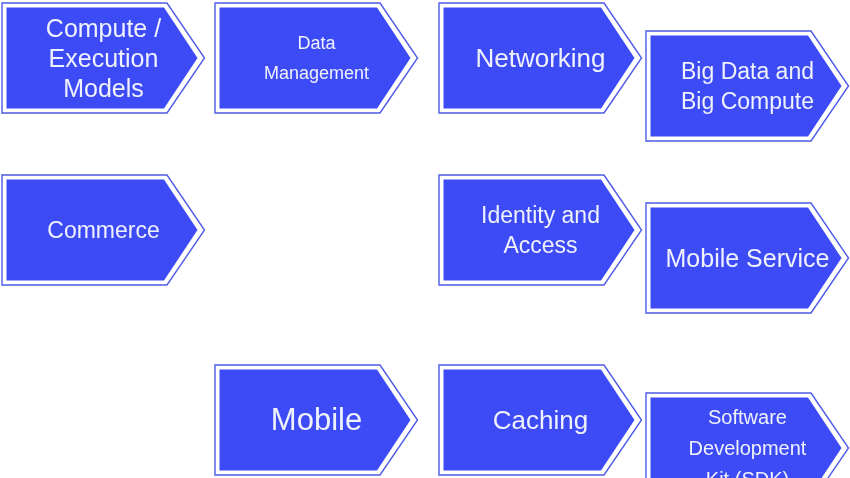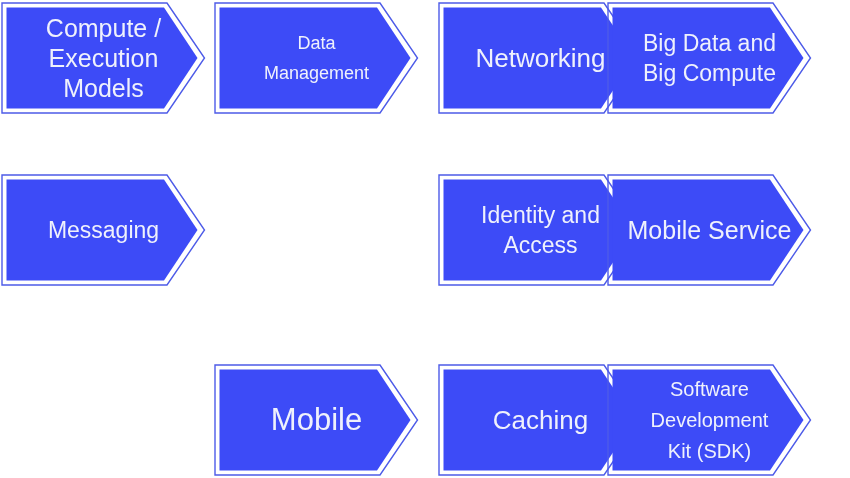--- a/index.html
+++ b/index.html
@@ -17,21 +17,21 @@
   }
   .cell {
     position: absolute;
     width: 205px;
     height: 112px;
   }
   
   .c1 { left: 1px; }
   .c2 { left: 214px; }
   .c3 { left: 430px; margin-left: 8px; }
-  .c4 { left: 607px; }
+  .c4 { left: 645px; margin-top: 28px; }
   
   .r1 { top: 2px; }
   .r2 { top: 174px; }
   .r3 { top: 364px; }
 
   .arrow-svg {
     position: absolute;
     left: 0; top: 0;
     width: 100%; height: 100%;
     display: block;
@@ -99,21 +99,21 @@
     </svg>
     <div class="label fs23">Big Data and
 Big Compute</div>
   </div>
 
   <div class="cell r2 c1">
     <svg class="arrow-svg" viewBox="0 0 205 112" preserveAspectRatio="none">
       <polygon class="arrow-outline" points="1,1 166,1 203.5,56 166,111 1,111" stroke="#4D5BE8"></polygon>
       <polygon points="5.5,5.5 163,5.5 196.5,56 163,106.5 5.5,106.5" fill="#3D4BF7"></polygon>
     </svg>
-    <div class="label fs23">Messaging</div>
+    <div class="label fs23">Commerce</div>
   </div>
 
 
   <div class="cell r2 c3">
     <svg class="arrow-svg" viewBox="0 0 205 112" preserveAspectRatio="none">
       <polygon class="arrow-outline" points="1,1 166,1 203.5,56 166,111 1,111" stroke="#4D5BE8"></polygon>
       <polygon points="5.5,5.5 163,5.5 196.5,56 163,106.5 5.5,106.5" fill="#3D4BF7"></polygon>
     </svg>
     <div class="label fs23">Identity and
 Access</div>

